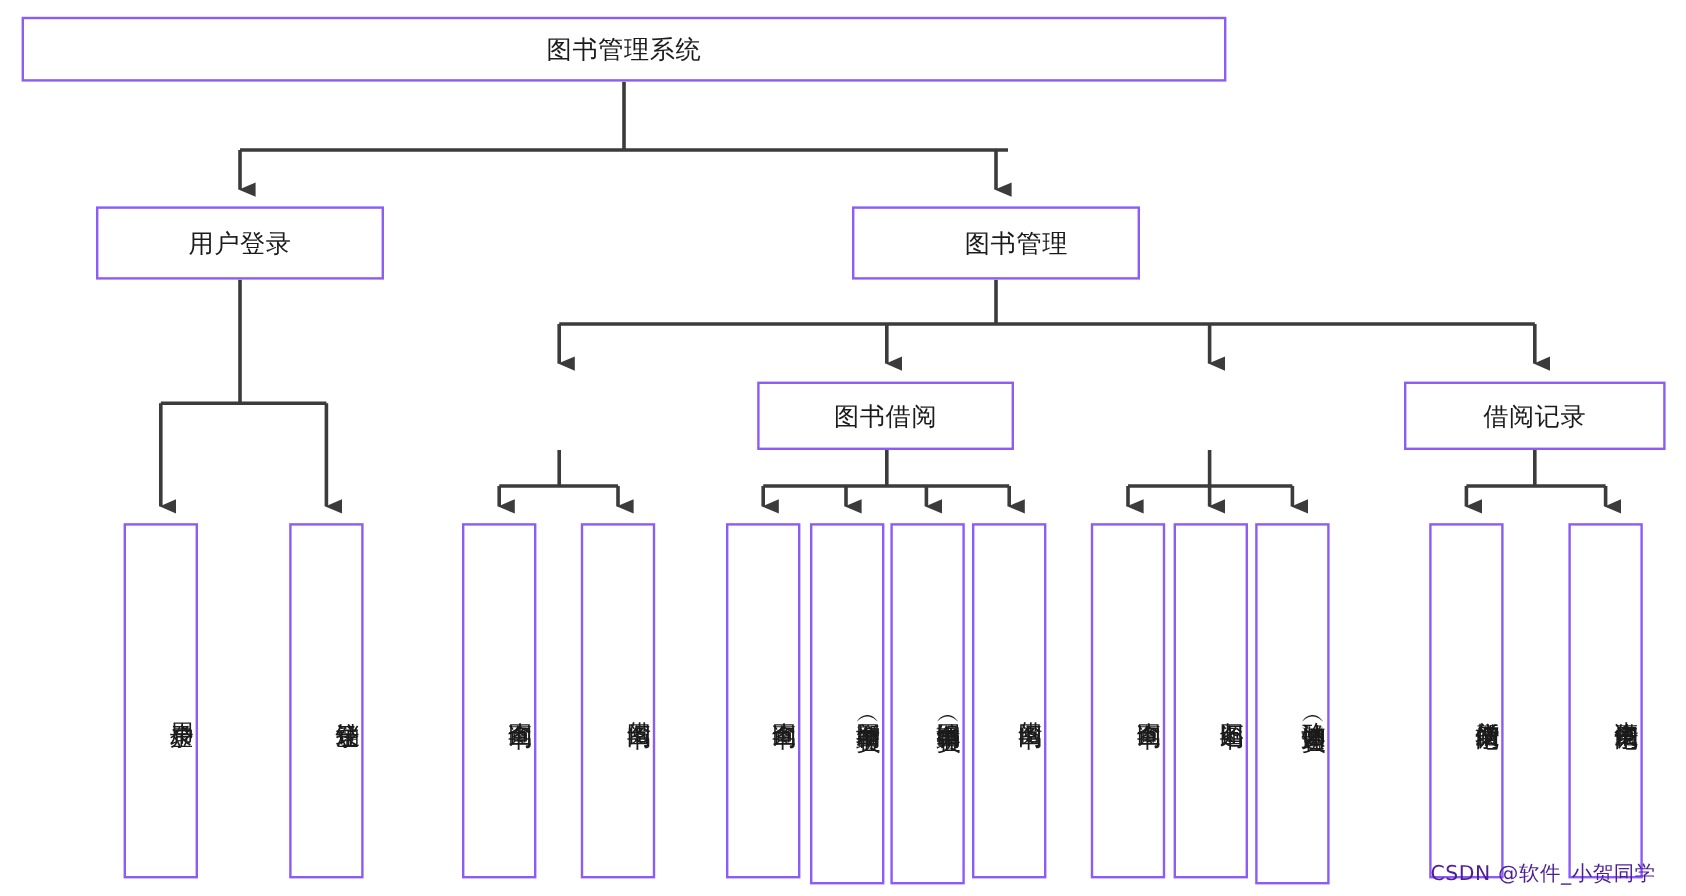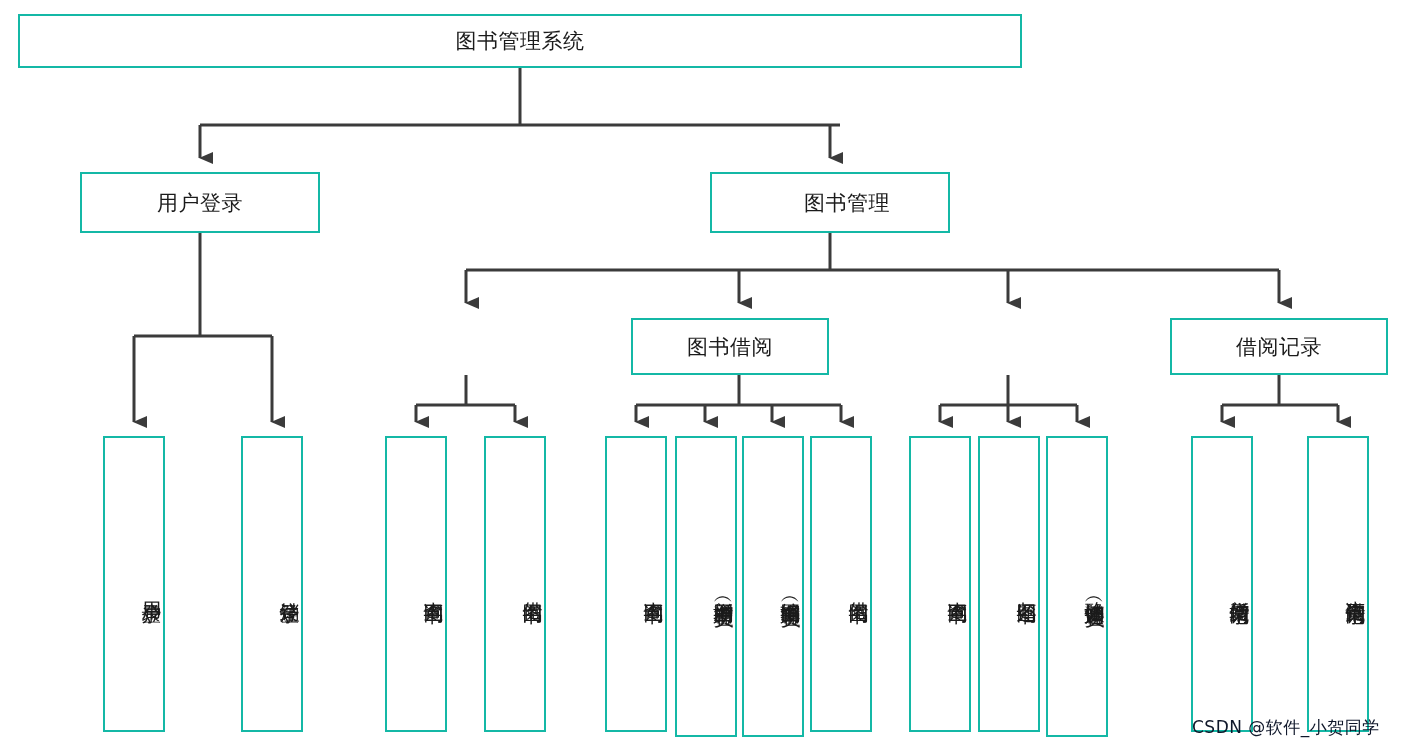--- a/index.html
+++ b/index.html
@@ -22,21 +22,21 @@
     position: absolute;
     left: 0;
     top: 0;
     width: 1405px;
     height: 747px;
     pointer-events: none;
   }
   .node {
     position: absolute;
     box-sizing: border-box;
-    border: 2px solid #14b8a6;
+    border: 2px solid #8b5cf6;
     background: #ffffff;
     display: flex;
     align-items: center;
     justify-content: center;
     color: #1b1b1b;
   }
   .node-h {
     font-size: 21px;
     letter-spacing: 0.5px;
     white-space: nowrap;
@@ -53,21 +53,21 @@
     white-space: normal;
   }
   .node-v .vtext {
     writing-mode: vertical-rl;
     text-orientation: upright;
     display: block;
   }
   .watermark {
     position: absolute;
     font-size: 17px;
-    color: #0f172a;
+    color: #4c1d95;
     white-space: nowrap;
     letter-spacing: 0.5px;
   }
 </style>
 </head>
 <body>
 
 <div id="canvas">
 
   <svg id="wires" viewBox="0 0 1405 747" xmlns="http://www.w3.org/2000/svg">
@@ -120,21 +120,21 @@
     </g>
   </svg>
 
   <div class="node node-h" style="left:18px; top:14px; width:1004px; height:54px;">图书管理系统</div>
 
   <div class="node node-h" style="left:80px; top:172px; width:240px; height:61px;">用户登录</div>
 
   <div class="node node-h" style="left:710px; top:172px; width:240px; height:61px;padding-left:34px;">图书管理</div>
 
 
-  <div class="node node-h" style="left:631px; top:318px; width:198px; height:57px;">图书借阅</div>
+  <div class="node node-h" style="left:631px; top:318px; width:214px; height:57px;">图书借阅</div>
 
 
   <div class="node node-h" style="left:1170px; top:318px; width:218px; height:57px;">借阅记录</div>
 
   <div class="node node-v" style="left:103px; top:436px; width:62px; height:296px;">
     <span class="vtext">用户登录</span>
   </div>
 
   <div class="node node-v" style="left:241px; top:436px; width:62px; height:296px;">
     <span class="vtext">注销登录</span>

